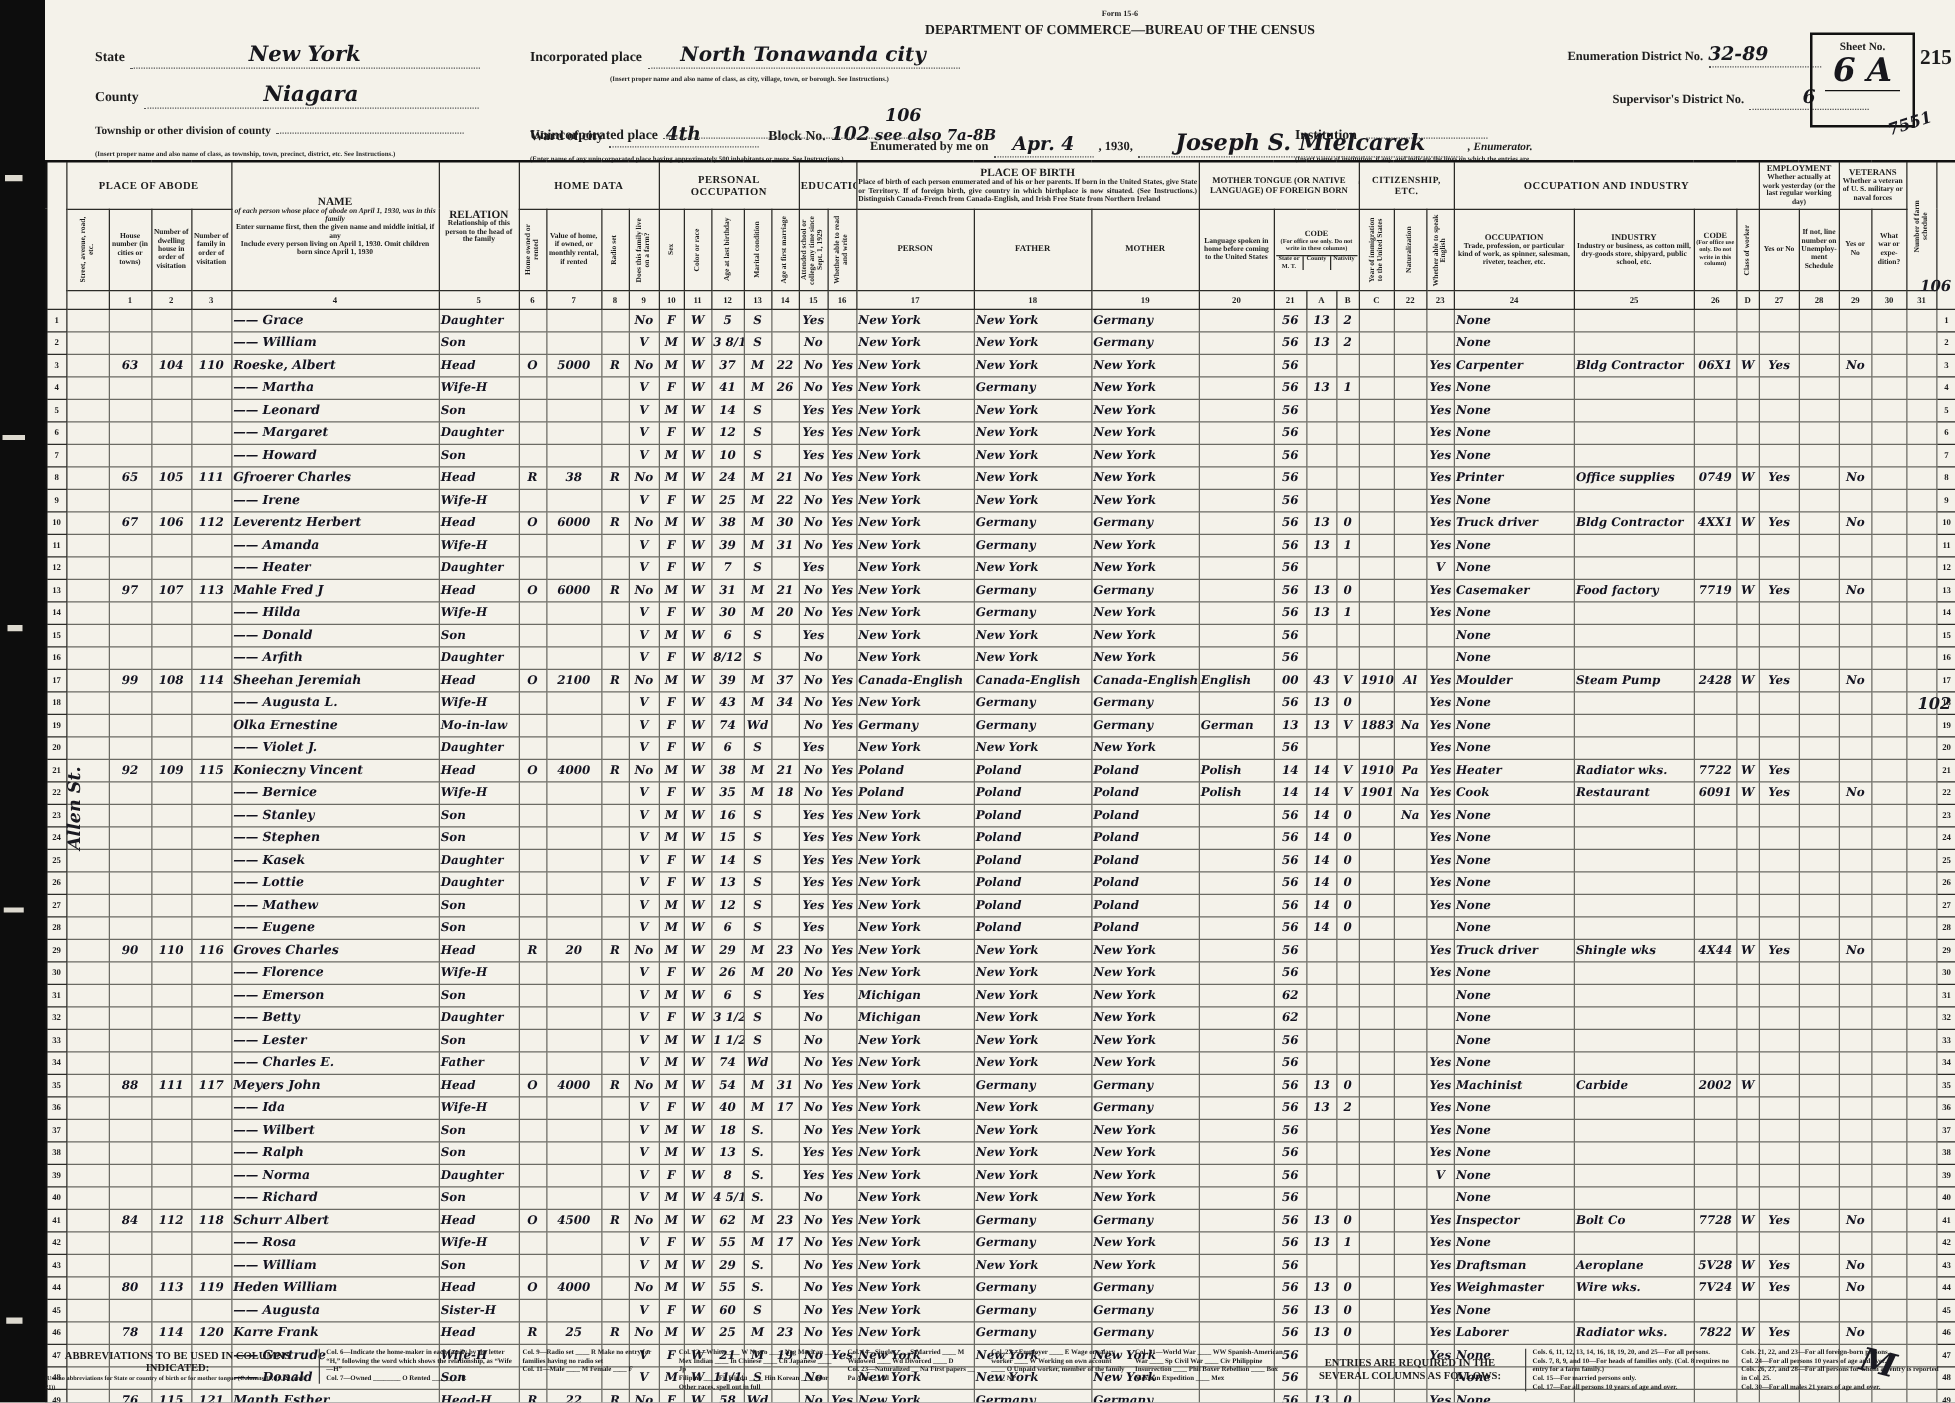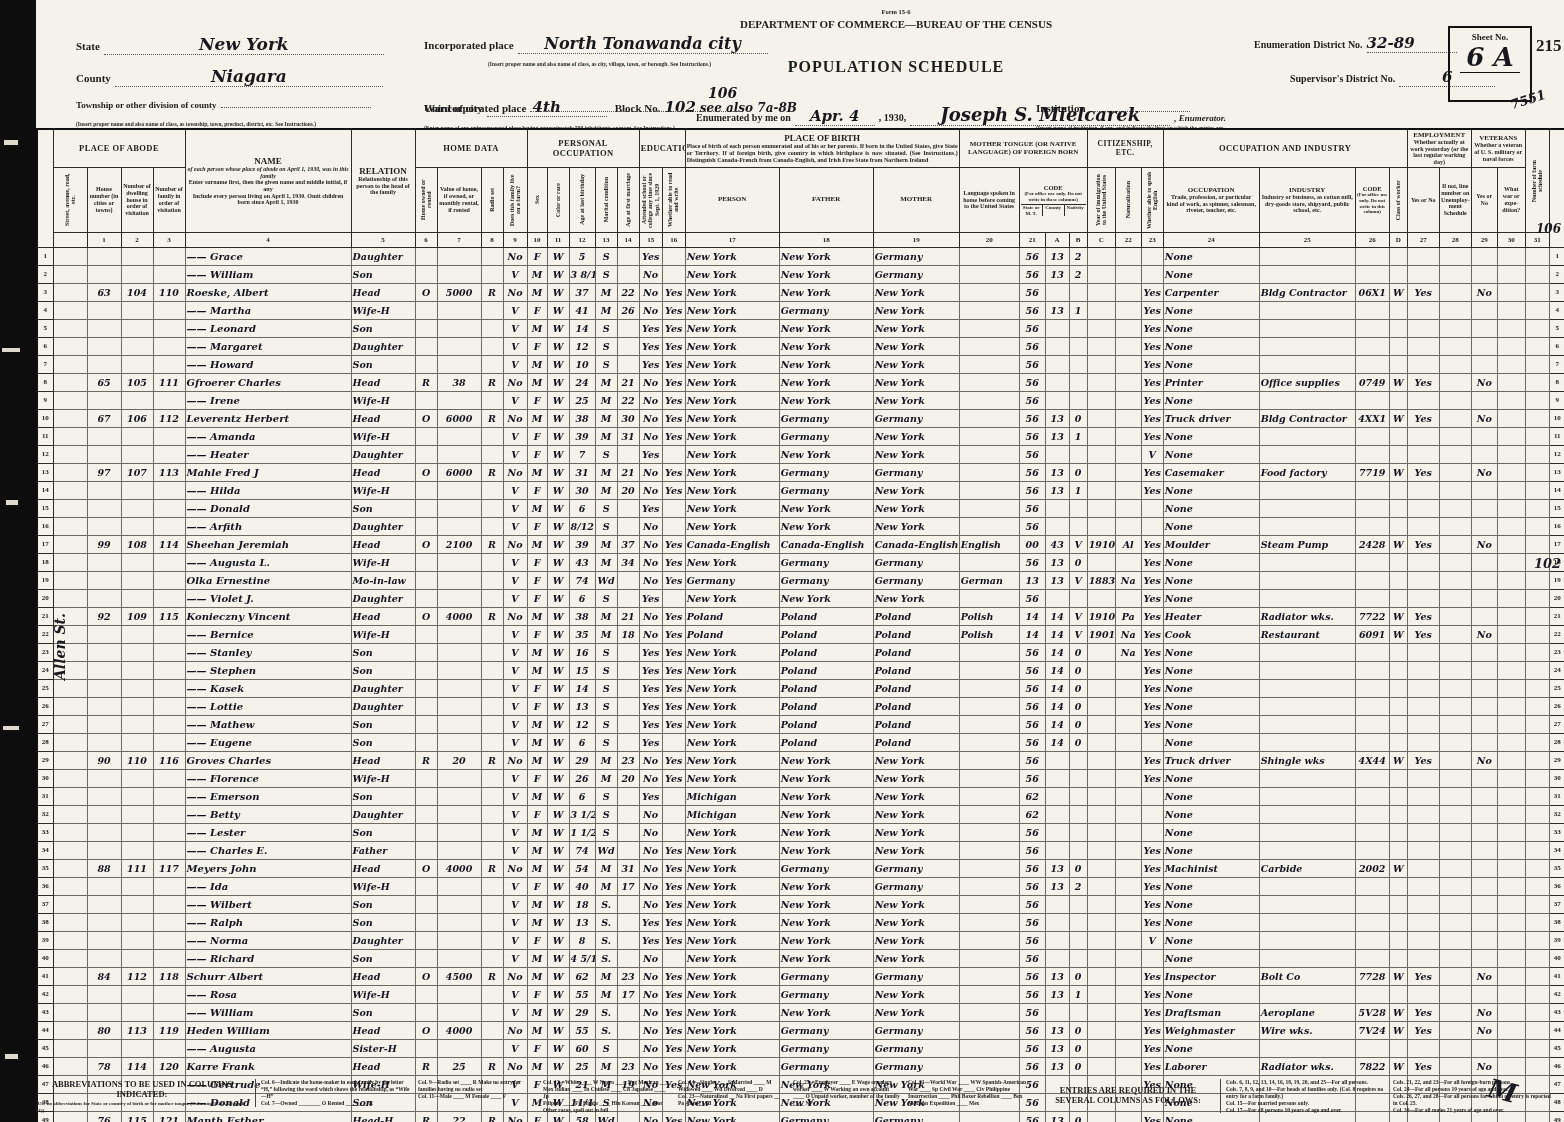--- a/index.html
+++ b/index.html
@@ -108,21 +108,20 @@
       <span class="note">(Enter name of any unincorporated place having approximately 500 inhabitants or more.  See Instructions.)</span>
     </div>
     <div class="abs" style="left:1000px;top:98px;width:190px;white-space:normal;">
       <span class="lbl">Institution</span>
       <span class="dot" style="width:100px;height:10px;"></span><br>
       <span class="note">(Insert name of institution, if any, and indicate the lines on which the entries are made.  See Instructions.)</span>
     </div>
 
     <div class="ctitle abs" style="left:700px;top:8px;width:320px;font-size:6.5px;">Form 15-6</div>
     <div class="ctitle abs" style="left:640px;top:18px;width:440px;font-size:11px;">DEPARTMENT OF COMMERCE—BUREAU OF THE CENSUS</div>
-    <div class="ctitle abs" style="left:640px;top:58px;width:440px;font-size:16px;letter-spacing:1px;">POPULATION SCHEDULE</div>
 
     <div class="abs" style="left:1218px;top:34px;">
       <span class="lbl" style="font-size:10px;">Enumeration District No.</span>
       <span class="dot" style="width:90px;">
         <span class="scr" style="font-size:15px;">32-89</span>
       </span>
     </div>
     <div class="abs" style="left:1254px;top:68px;">
       <span class="lbl" style="font-size:10px;">Supervisor's District No.</span>
       <span class="dot" style="width:96px;text-align:center;">

